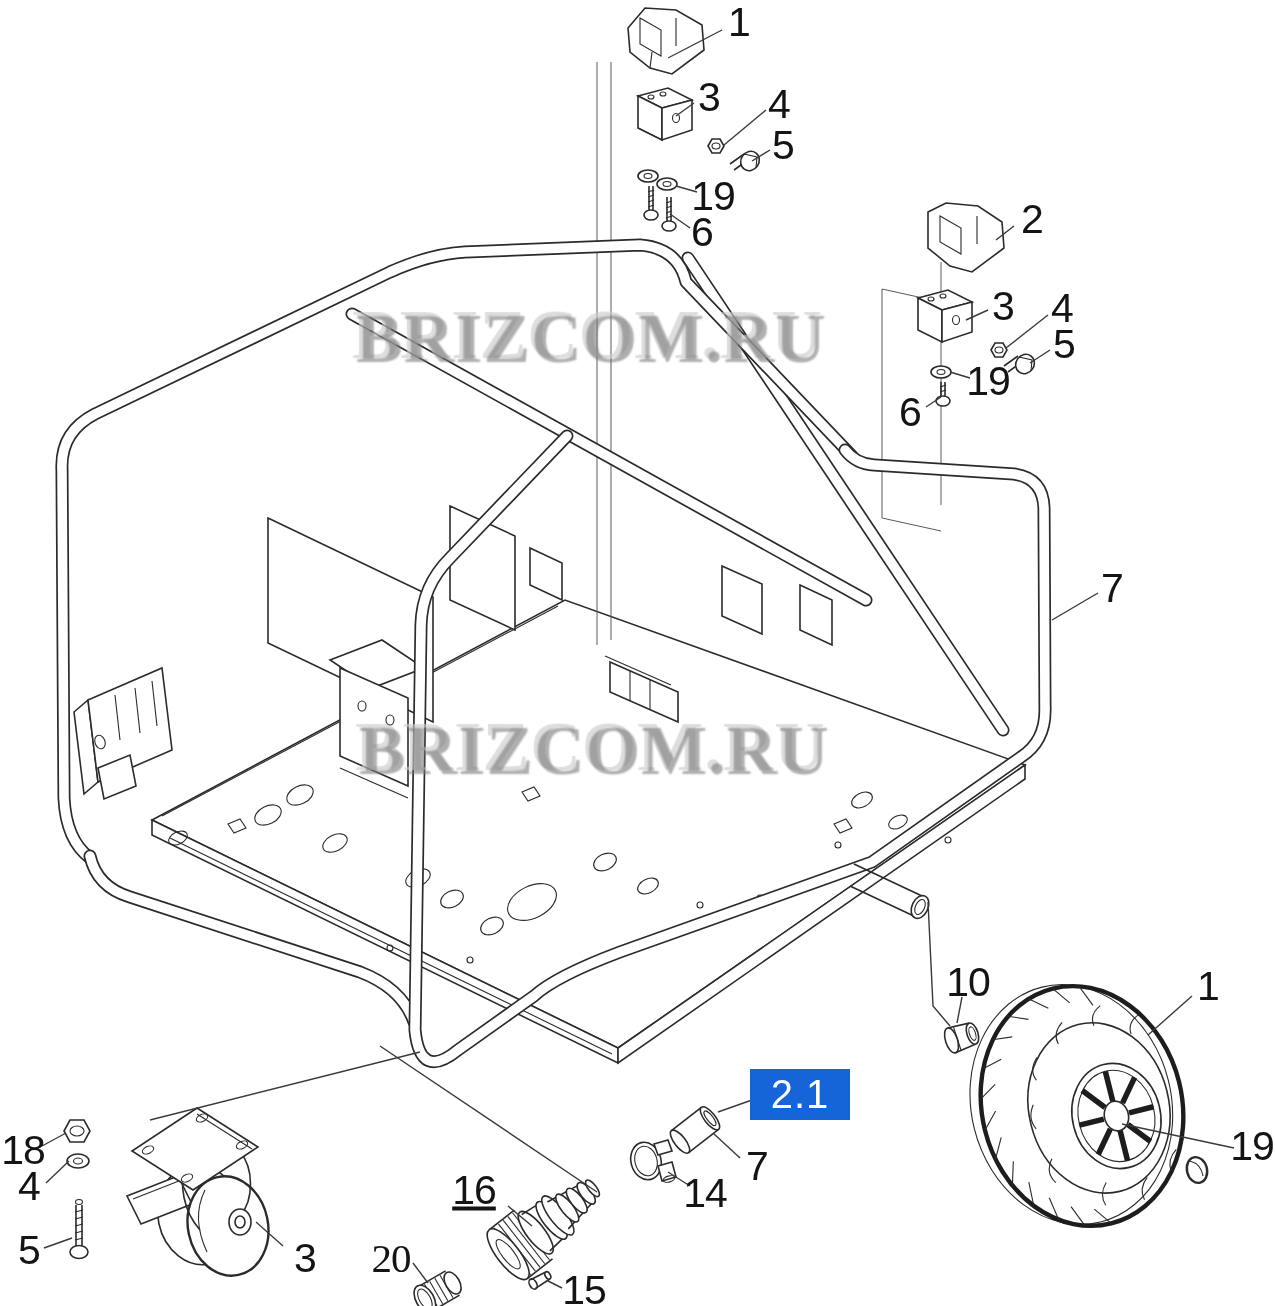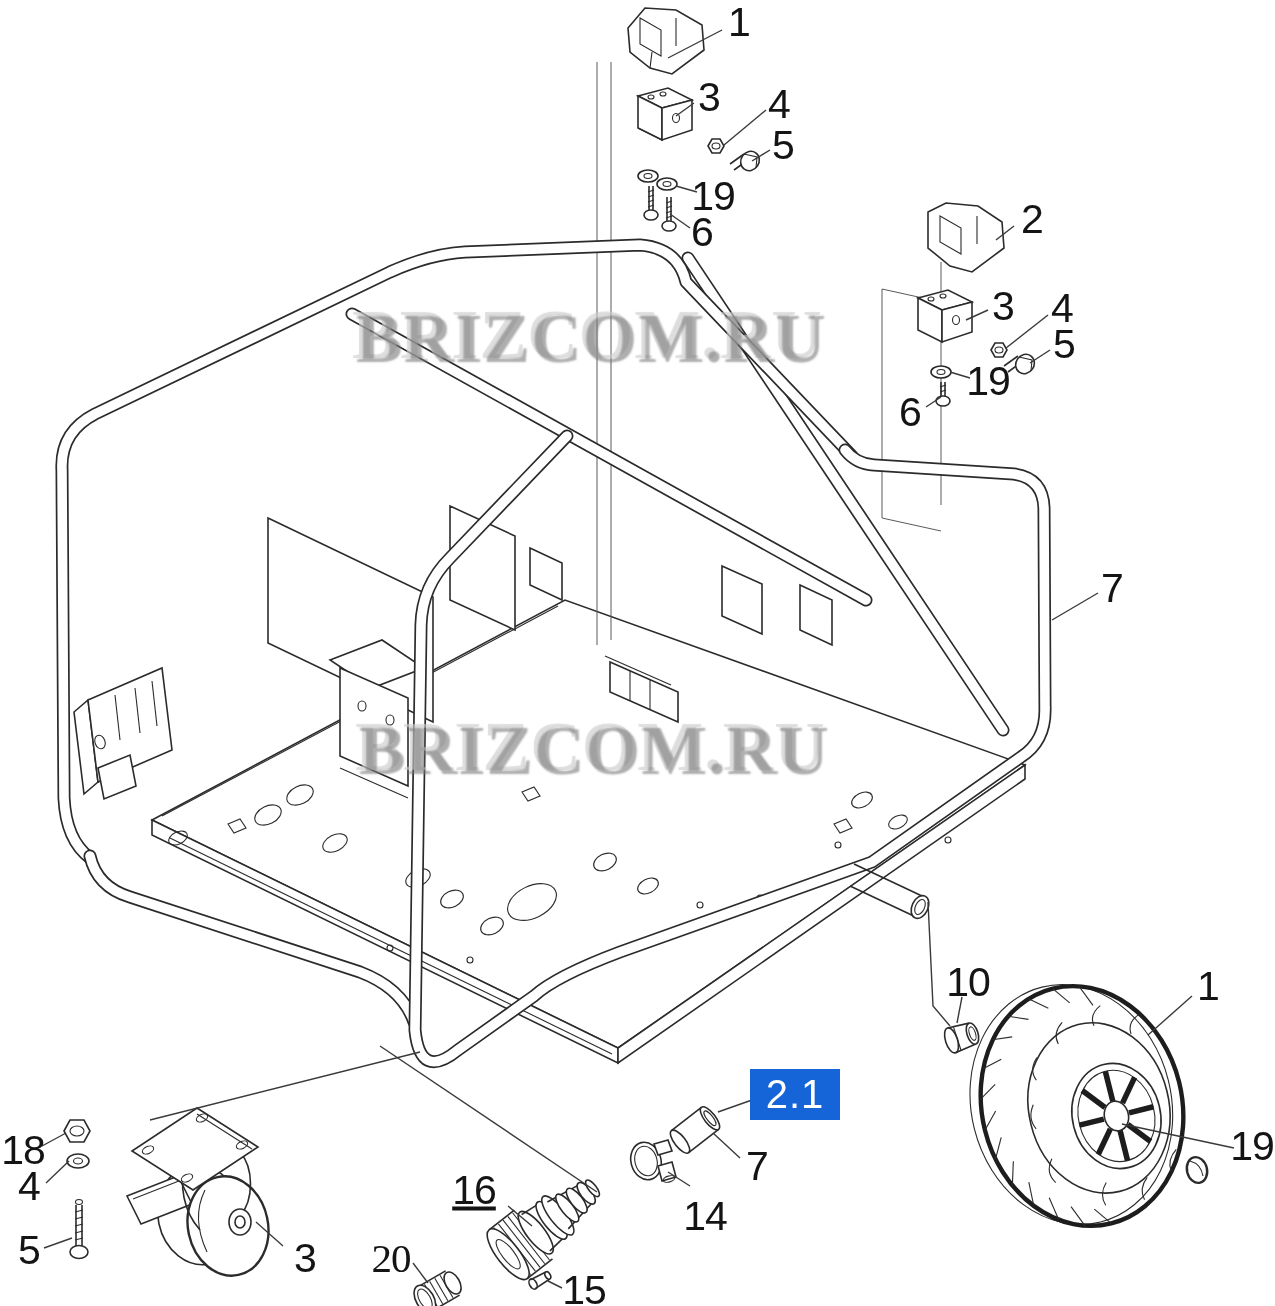--- a/index.html
+++ b/index.html
@@ -14,21 +14,21 @@
   .bold {stroke:#1d1d1d;stroke-width:4.4;fill:none;}
   .tube-o{stroke:#2b2b2b;stroke-width:13;fill:none;stroke-linecap:round;stroke-linejoin:round;}
   .tube-i{stroke:#ffffff;stroke-width:9.6;fill:none;stroke-linecap:round;stroke-linejoin:round;}
   .leader{stroke:#3a3a3a;stroke-width:1.4;fill:none;}
   .axis {stroke:#5a5a5a;stroke-width:1;fill:none;}
   
   .callout{position:absolute;transform:translate(-50%,-50%);
            font:400 41px "Liberation Sans",sans-serif;color:#141414;white-space:nowrap;
            letter-spacing:-1px;}
   
-  .badge{position:absolute;left:750px;top:1069px;width:90px;height:51px;
+  .badge{position:absolute;left:750px;top:1069px;width:100px;height:51px;
          background:#1565d8;color:#ffffff;font:400 40px "Liberation Sans",sans-serif;
          display:flex;align-items:center;justify-content:center;letter-spacing:1px;}
   
   .watermark{position:absolute;font:bold 70px "Liberation Serif",serif;letter-spacing:1px;
              color:transparent;white-space:nowrap;pointer-events:none;
              text-shadow:3px 3px 2px rgba(120,120,120,0.60), -1px -1px 1px rgba(205,205,205,0.65);}
   .wm1{left:353px;top:296px;}
   .wm2{left:356px;top:708px;}
 </style>
 </head>
@@ -441,21 +441,21 @@
       <div class="callout" style="left: 1003px; top: 306px;">3</div>
       <div class="callout" style="left: 1062px; top: 308px;">4</div>
       <div class="callout" style="left: 1064px; top: 344px;">5</div>
       <div class="callout" style="left: 988px; top: 381px;">19</div>
       <div class="callout" style="left: 910px; top: 412px;">6</div>
       <div class="callout" style="left: 1112px; top: 588px;">7</div>
       <div class="callout" style="left: 968px; top: 982px;">10</div>
       <div class="callout" style="left: 1208px; top: 986px;">1</div>
       <div class="callout" style="left: 1252px; top: 1146px;">19</div>
       <div class="callout" style="left: 757px; top: 1166px;">7</div>
-      <div class="callout" style="left: 705px; top: 1193px; margin-top: 23px;">14</div>
+      <div class="callout" style="left: 705px; top: 1193px;">14</div>
       <div class="callout" style="left: 474px; top: 1190px; text-decoration: underline;">16</div>
       <div class="callout" style="left: 584px; top: 1290px;">15</div>
       <div class="callout" style="left: 391px; top: 1258px; font-family: Liberation Serif, serif;">20</div>
       <div class="callout" style="left: 305px; top: 1258px;">3</div>
       <div class="callout" style="left: 23px; top: 1150px;">18</div>
       <div class="callout" style="left: 29px; top: 1186px;">4</div>
       <div class="callout" style="left: 29px; top: 1250px;">5</div>
     </div>
 
   <div class="badge" style="background: rgb(21, 101, 216); color: rgb(255, 255, 255);">2.1</div>

